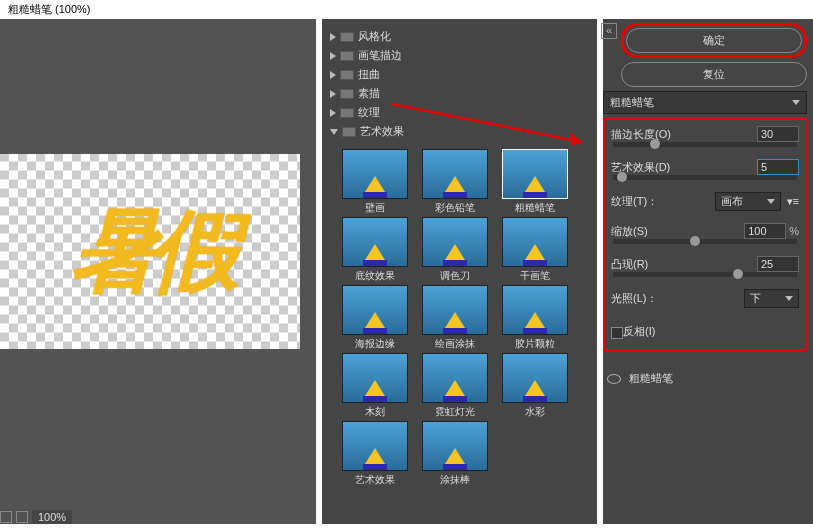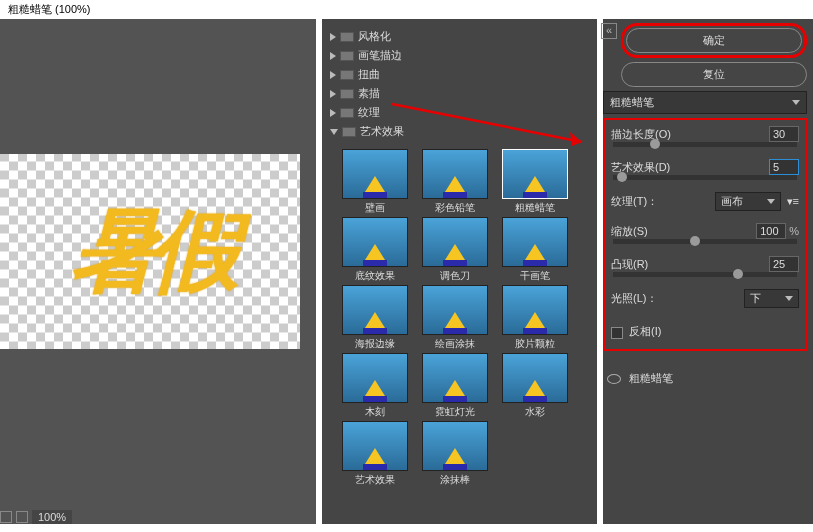--- a/index.html
+++ b/index.html
@@ -29,27 +29,27 @@
   .right-pane { width: 210px; display:flex; flex-direction:column; gap:4px; padding:4px 6px 4px 0; background:#454545; }
   .collapse-btn { width:16px; height:16px; border:1px solid #888; margin-left:-2px; text-align:center; line-height:12px; color:#bbb; align-self:flex-start; }
   .top-btns { display:flex; flex-direction:column; gap:4px; }
   .pill-btn { border:1px solid #888; border-radius:14px; text-align:center; padding:4px 0; color:#ddd; cursor:pointer; background:#454545; }
   .ok-wrap { border:3px solid #e70000; padding:2px; border-radius:16px; }
   .filter-select { background:#383838; border:1px solid #222; padding:3px 6px; color:#ddd; display:flex; justify-content:space-between; align-items:center; }
   .chev { width:0; height:0; border-left:4px solid transparent; border-right:4px solid transparent; border-top:5px solid #bbb; }
   .params { border:2px solid #e70000; padding:6px 6px 10px 6px; display:flex; flex-direction:column; gap:12px; }
   .param-row { display:flex; align-items:center; justify-content:space-between; }
   .param-label { color:#ddd; flex:1; }
-  .param-val { width:30px; background:#333; border:1px solid #666; color:#ddd; padding:1px 3px; text-align:left; }
+  .param-val { width:42px; background:#333; border:1px solid #666; color:#ddd; padding:1px 3px; text-align:left; }
   .param-val.focus { border:1px solid #2c8fd6; }
   .slider { height:5px; background:#333; position:relative; margin:0 2px; }
   .slider::after { content:""; position:absolute; top:-3px; width:10px; height:10px; background:#9a9a9a; border-radius:50%; }
   .s1::after { left:20%; } .s2::after { left:2%; } .s3::after { left:42%; } .s4::after { left:65%; }
   .select-small { background:#383838; border:1px solid #222; color:#ddd; padding:1px 5px; display:flex; align-items:center; gap:24px;margin-left:32px; }
-  .checkbox-row { display:flex; align-items:flex-end; gap:6px; margin-top:4px; }
+  .checkbox-row { display:flex; align-items:flex-end; margin-top:4px; }
   .checkbox { width:12px; height:12px; border:1px solid #888; background:#333; }
   .layer-panel { margin-top:12px; padding:4px; }
   .eye { width:14px; height:10px; border:1px solid #aaa; border-radius:50%; display:inline-block; }
   .arrow-line { position:absolute; pointer-events:none; }
   .pct { color:#bbb; margin-left:3px; }
   .right-top-row { display:flex; gap:4px; align-items:flex-start; }
 </style>
 </head>
 <body>
 

